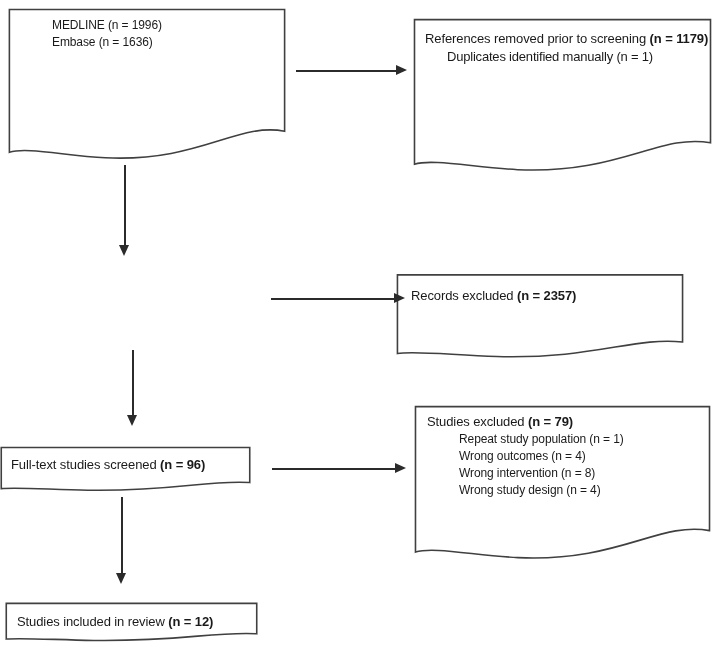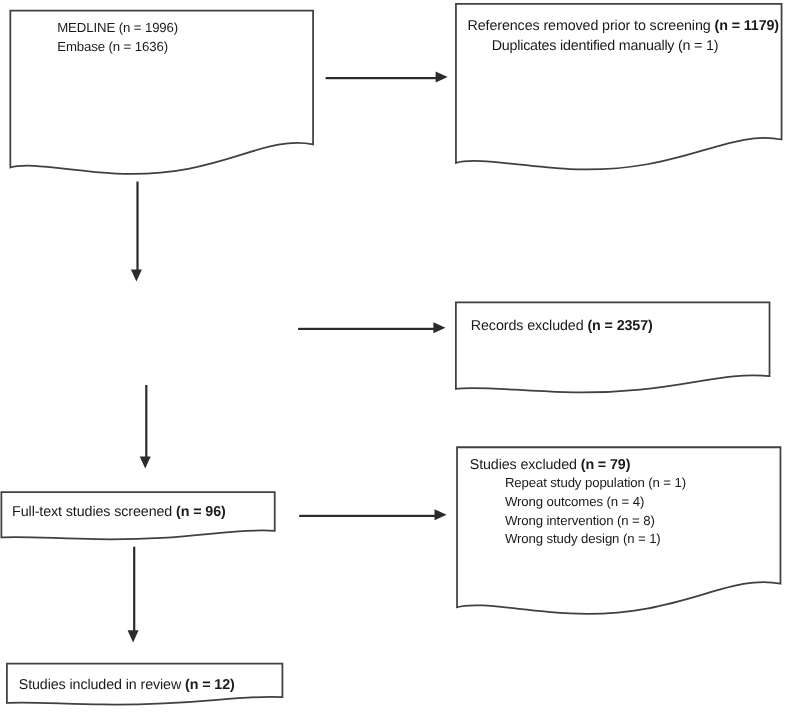--- a/index.html
+++ b/index.html
@@ -11,26 +11,26 @@
   .docbox{position:absolute;}
   .docshape{position:absolute;left:0;top:0;width:100%;height:100%;display:block;overflow:visible;}
   .docshape path{fill:#ffffff;stroke:var(--border,#404040);stroke-width:1.6;vector-effect:non-scaling-stroke;}
   .doc-content{position:relative;z-index:2;}
   .doc-title{font-size:13px;line-height:19px;letter-spacing:-0.1px;}
   .doc-title b{font-weight:bold;}
   .doc-item{font-size:12px;line-height:17px;margin-left:32px;letter-spacing:-0.1px;}
   
   #box-databases{left:8px;top:8px;width:278px;height:156px;}
   #box-databases .doc-content{padding:9px 4px 0 12px;}
-  #box-removed{left:413px;top:2px;width:299px;height:158px;}
+  #box-removed{left:413px;top:18px;width:299px;height:158px;}
   #box-removed .doc-content{padding:11px 2px 0 12px;}
   #box-removed .doc-item{margin-left:22px;font-size:13px;letter-spacing:-0.2px;}
   #box-screened{left:16px;top:275px;width:234px;height:68px;}
   #box-screened .doc-content{padding:8px 4px 0 12px;}
-  #box-records-excluded{left:413px;top:274px;width:288px;height:86px;}
+  #box-records-excluded{left:396px;top:274px;width:288px;height:86px;}
   #box-records-excluded .doc-content{padding:12px 4px 0 15px;}
   #box-fulltext{left:0;top:447px;width:251px;height:45px;}
   #box-fulltext .doc-content{padding:8px 4px 0 11px;}
   #box-studies-excluded{left:414px;top:405px;width:297px;height:159px;}
   #box-studies-excluded .doc-content{padding:7px 2px 0 13px;}
   #box-included{left:5px;top:603px;width:253px;height:39px;}
   #box-included .doc-content{padding:9px 4px 0 12px;}
   
   .arrow-h{position:absolute;height:1.5px;background:var(--arrow,#2b2b2b);}
   .arrow-h::after{
@@ -97,21 +97,21 @@
 
   <div class="docbox" id="box-studies-excluded">
     <svg class="docshape" viewBox="0 0 200 100" preserveAspectRatio="none">
         <path d="M 1 1 L 199 1 L 199 79 C 165 73 138 99 70 96 C 40 94.5 13 89 1 92.5 Z"></path>
       </svg>
     <div class="doc-content">
       <div class="doc-title"><span>Studies excluded </span><b>(n = 79)</b></div>
       <div class="doc-item">Repeat study population (n = 1)</div>
       <div class="doc-item">Wrong outcomes (n = 4)</div>
       <div class="doc-item">Wrong intervention (n = 8)</div>
-      <div class="doc-item">Wrong study design (n = 1)</div>
+      <div class="doc-item">Wrong study design (n = 4)</div>
     </div>
   </div>
 
   <div class="docbox" id="box-included">
     <svg class="docshape" viewBox="0 0 200 100" preserveAspectRatio="none">
         <path d="M 1 1 L 199 1 L 199 79 C 165 73 138 99 70 96 C 40 94.5 13 89 1 92.5 Z"></path>
       </svg>
     <div class="doc-content">
       <div class="doc-title"><span>Studies included in review </span><b>(n = 12)</b></div>
     </div>

